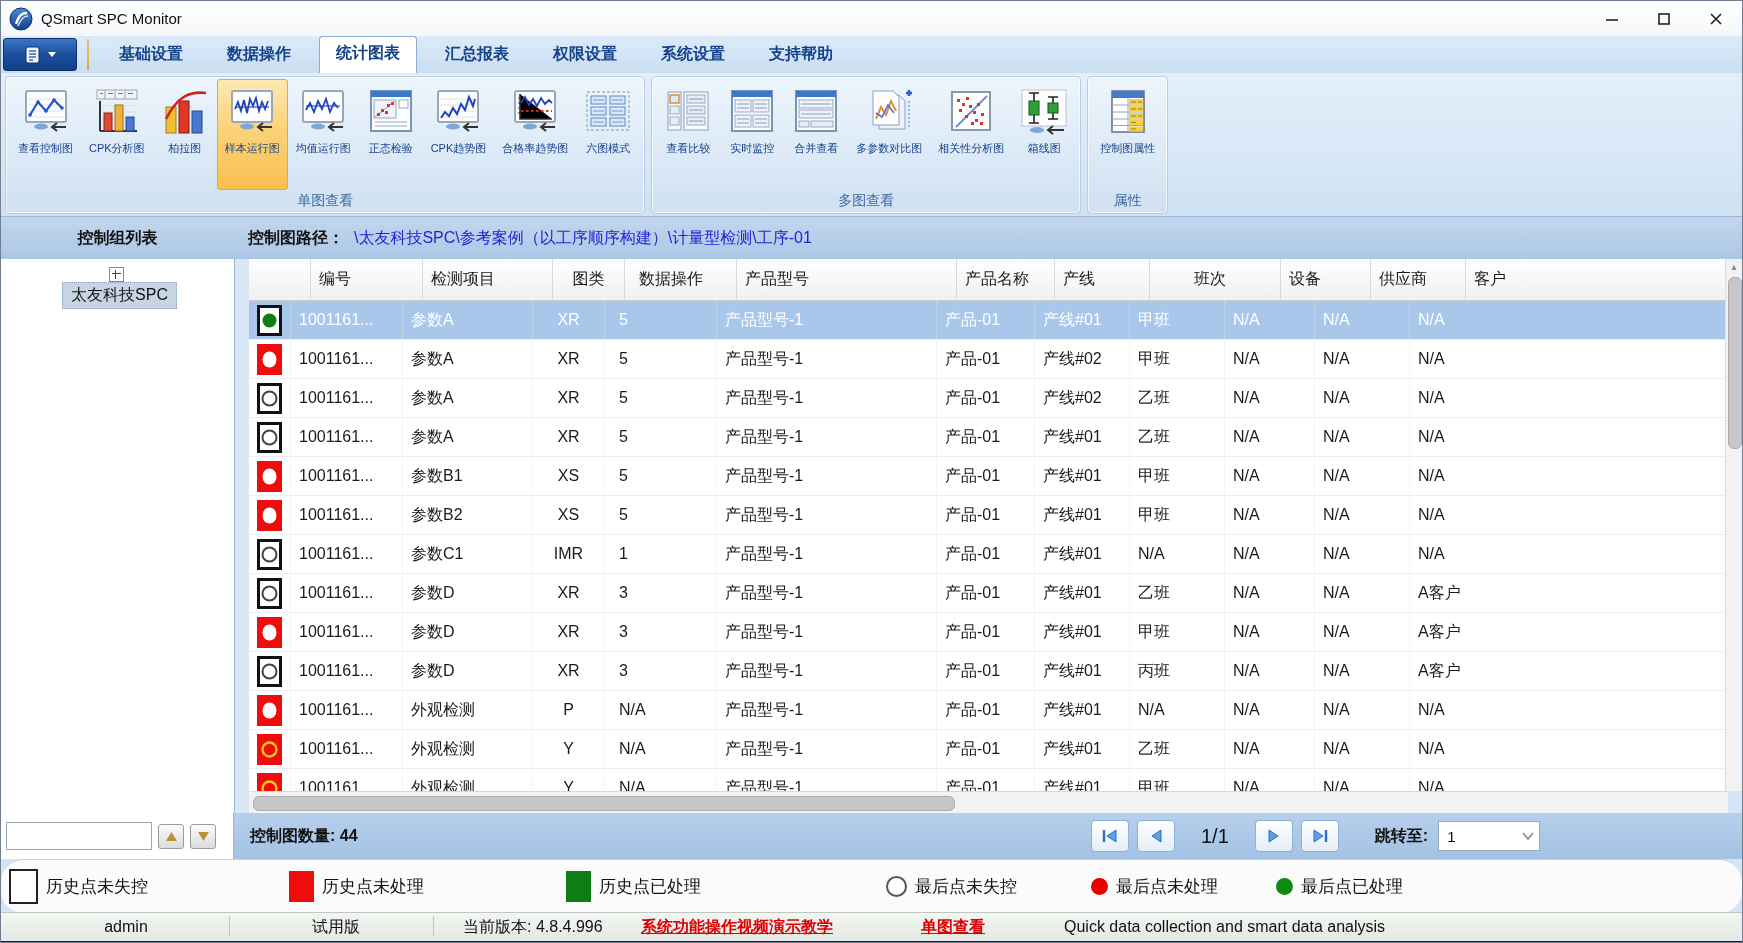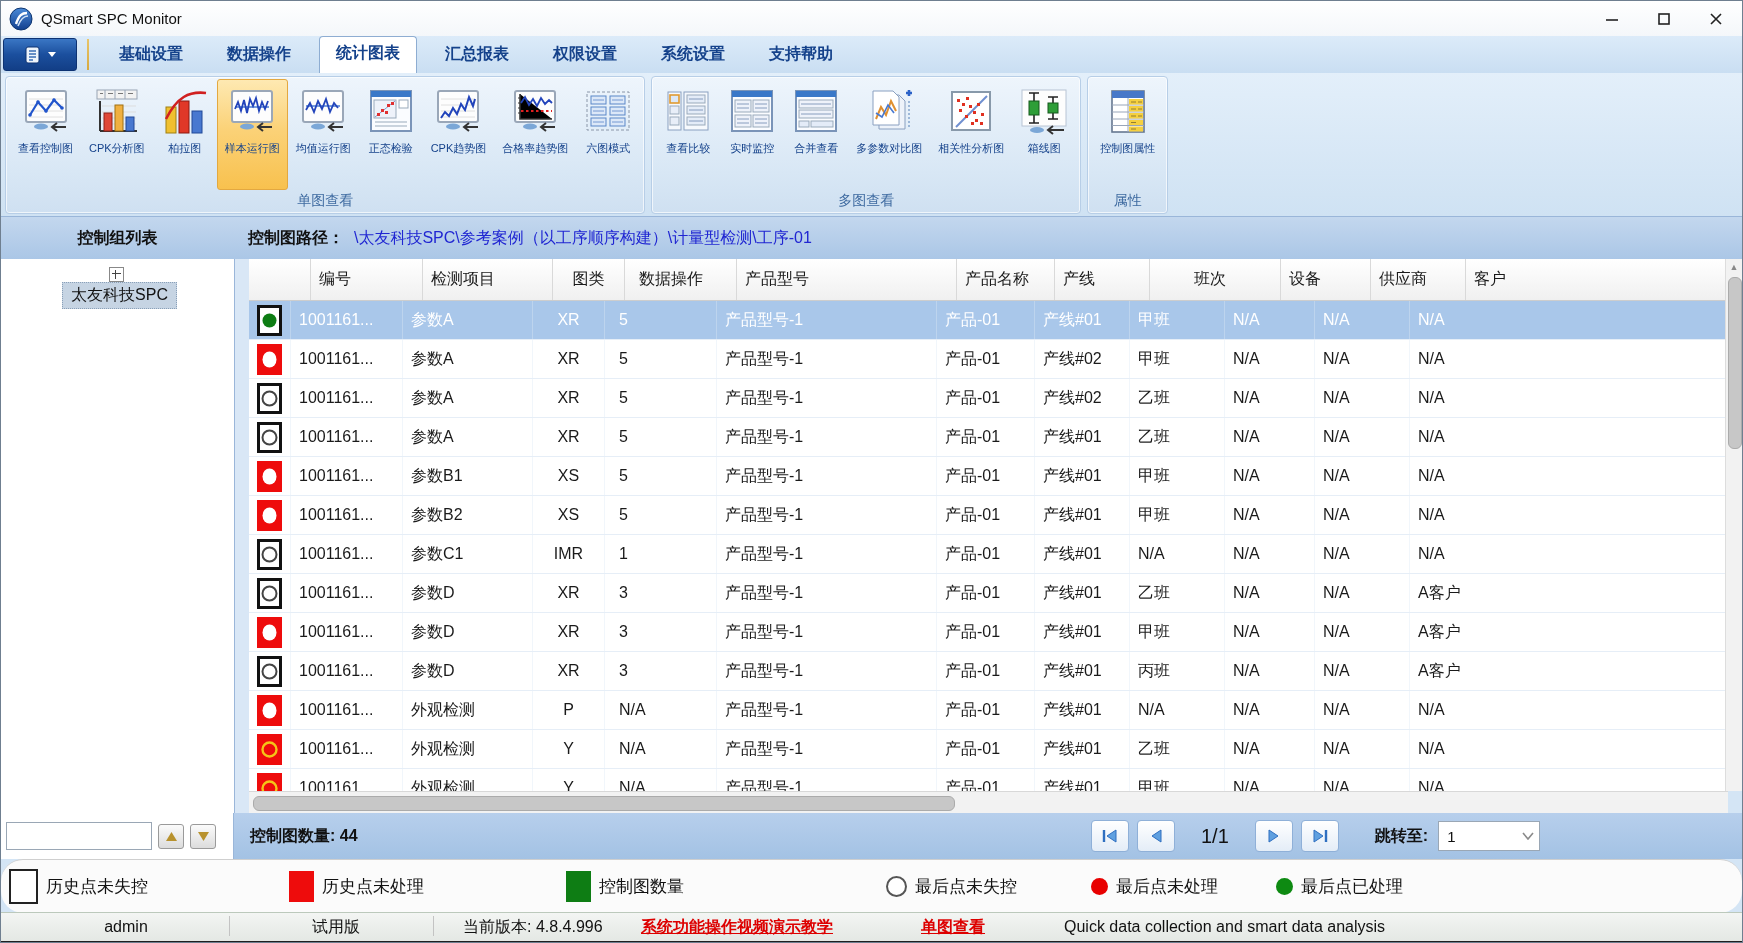--- a/index.html
+++ b/index.html
@@ -789,21 +789,21 @@
     <div class="litem" style="left: 8px;">
       <span class="sw-square white"></span>
       <span class="llabel">历史点未失控</span>
     </div>
     <div class="litem" style="left: 288px;">
       <span class="sw-square red"></span>
       <span class="llabel">历史点未处理</span>
     </div>
     <div class="litem" style="left: 565px;">
       <span class="sw-square green"></span>
-      <span class="llabel">控制图数量</span>
+      <span class="llabel">历史点已处理</span>
     </div>
     <div class="litem" style="left: 885px;">
       <span class="sw-circle hollow"></span>
       <span class="llabel">最后点未失控</span>
     </div>
     <div class="litem" style="left: 1090px;">
       <span class="sw-circle red"></span>
       <span class="llabel">最后点未处理</span>
     </div>
     <div class="litem" style="left: 1275px;">

